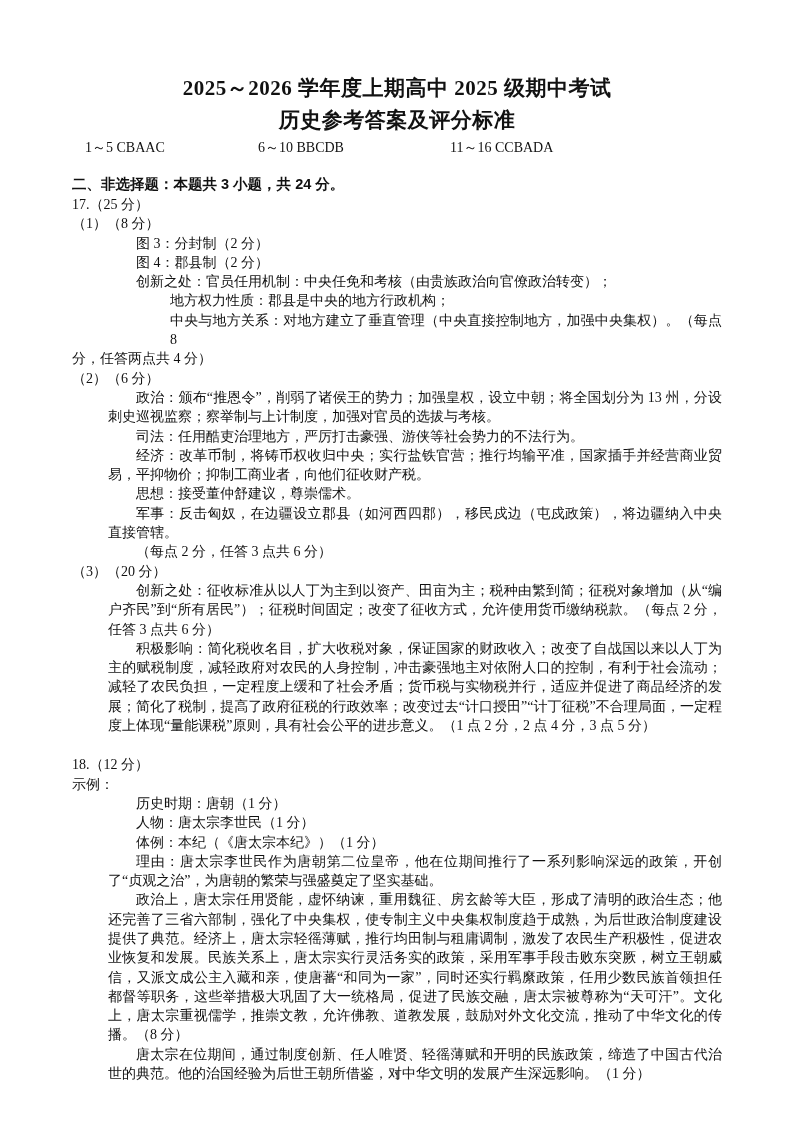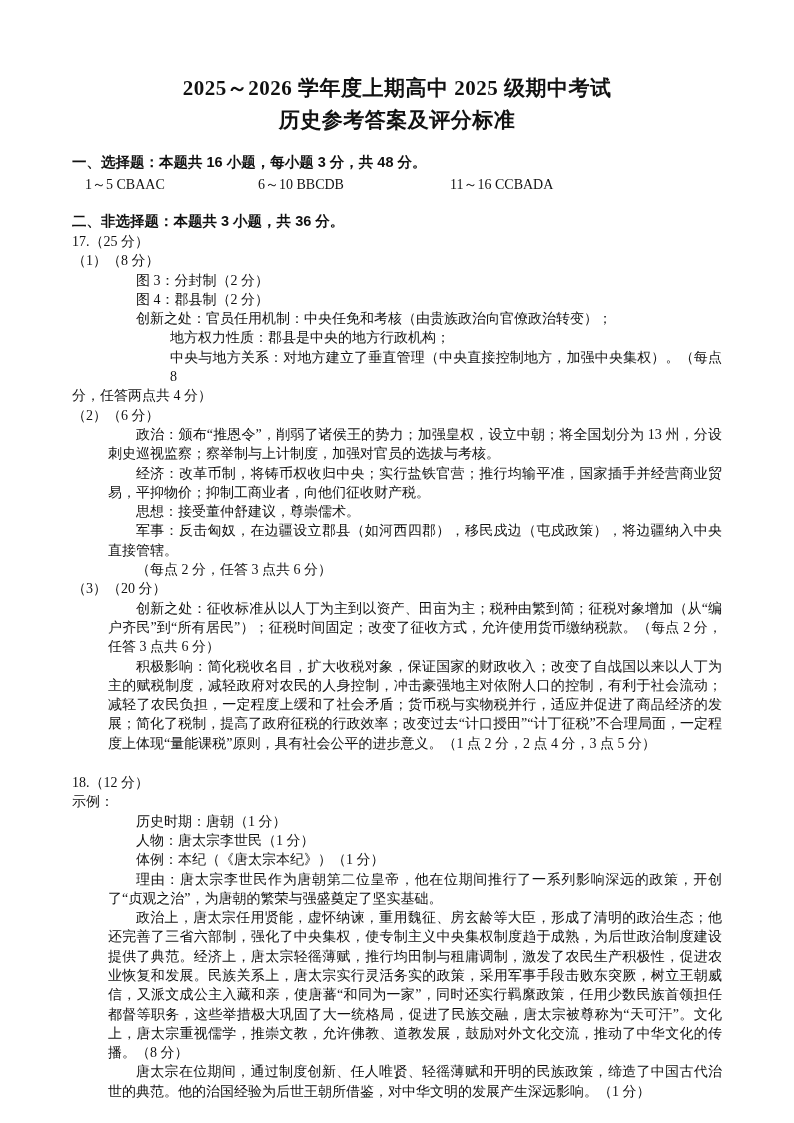--- a/index.html
+++ b/index.html
@@ -71,37 +71,37 @@
   }
 </style>
 </head>
 <body>
 
 <div class="page">
   <div class="content">
     <div class="doc-title">2025～2026 学年度上期高中 2025 级期中考试</div>
     <div class="doc-title">历史参考答案及评分标准</div>
     <div id="blocks">
-        <div class="heading">一、选择题：本题共 16 小题，每小题 3 分，共 48 分。</div>
         <div class="answers">
           <span class="ans-col ans-col-0">1～5 CBAAC</span>
           <span class="ans-col ans-col-1">6～10 BBCDB</span>
           <span class="ans-col ans-col-2">11～16 CCBADA</span>
         </div>
-        <div class="heading">二、非选择题：本题共 3 小题，共 36 分。</div>
+        <div class="heading">二、非选择题：本题共 3 小题，共 24 分。</div>
         <div class="p flush">17.（25 分）</div>
         <div class="p flush">（1）（8 分）</div>
         <div class="p indent">图 3：分封制（2 分）</div>
         <div class="p indent">图 4：郡县制（2 分）</div>
         <div class="p indent">创新之处：官员任用机制：中央任免和考核（由贵族政治向官僚政治转变）；</div>
         <div class="p hang">地方权力性质：郡县是中央的地方行政机构；</div>
         <div class="p hang">中央与地方关系：对地方建立了垂直管理（中央直接控制地方，加强中央集权）。（每点 8</div>
         <div class="p flush">分，任答两点共 4 分）</div>
         <div class="p flush">（2）（6 分）</div>
         <div class="p indent">政治：颁布“推恩令”，削弱了诸侯王的势力；加强皇权，设立中朝；将全国划分为 13 州，分设刺史巡视监察；察举制与上计制度，加强对官员的选拔与考核。</div>
+        <div class="p indent">司法：任用酷吏治理地方，严厉打击豪强、游侠等社会势力的不法行为。</div>
         <div class="p indent">经济：改革币制，将铸币权收归中央；实行盐铁官营；推行均输平准，国家插手并经营商业贸易，平抑物价；抑制工商业者，向他们征收财产税。</div>
         <div class="p indent">思想：接受董仲舒建议，尊崇儒术。</div>
         <div class="p indent">军事：反击匈奴，在边疆设立郡县（如河西四郡），移民戍边（屯戍政策），将边疆纳入中央直接管辖。</div>
         <div class="p indent">（每点 2 分，任答 3 点共 6 分）</div>
         <div class="p flush">（3）（20 分）</div>
         <div class="p indent">创新之处：征收标准从以人丁为主到以资产、田亩为主；税种由繁到简；征税对象增加（从“编户齐民”到“所有居民”）；征税时间固定；改变了征收方式，允许使用货币缴纳税款。（每点 2 分，任答 3 点共 6 分）</div>
         <div class="p indent">积极影响：简化税收名目，扩大收税对象，保证国家的财政收入；改变了自战国以来以人丁为主的赋税制度，减轻政府对农民的人身控制，冲击豪强地主对依附人口的控制，有利于社会流动；减轻了农民负担，一定程度上缓和了社会矛盾；货币税与实物税并行，适应并促进了商品经济的发展；简化了税制，提高了政府征税的行政效率；改变过去“计口授田”“计丁征税”不合理局面，一定程度上体现“量能课税”原则，具有社会公平的进步意义。（1 点 2 分，2 点 4 分，3 点 5 分）</div>
         <div class="p flush gap-before">18.（12 分）</div>
         <div class="p flush">示例：</div>
         <div class="p indent">历史时期：唐朝（1 分）</div>

